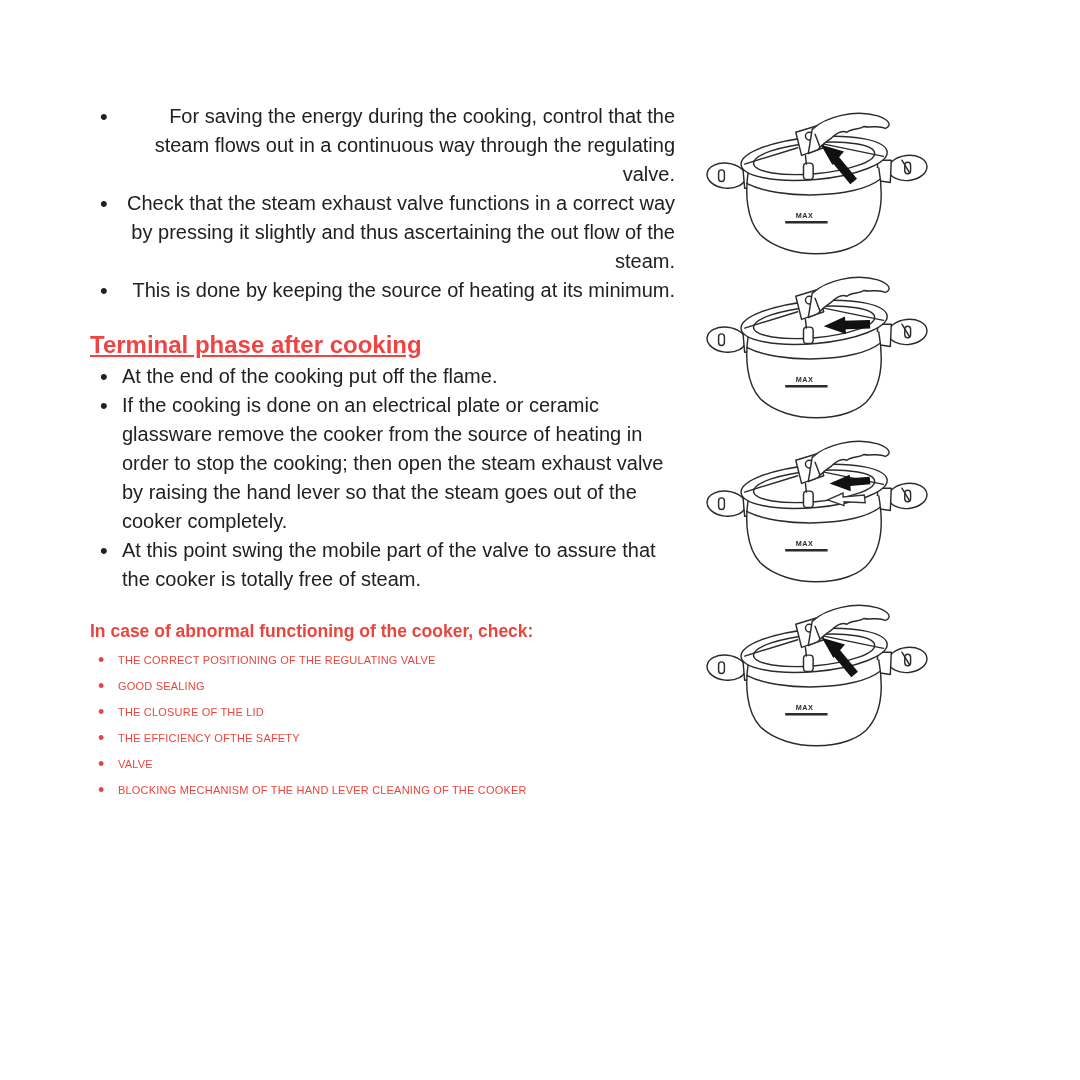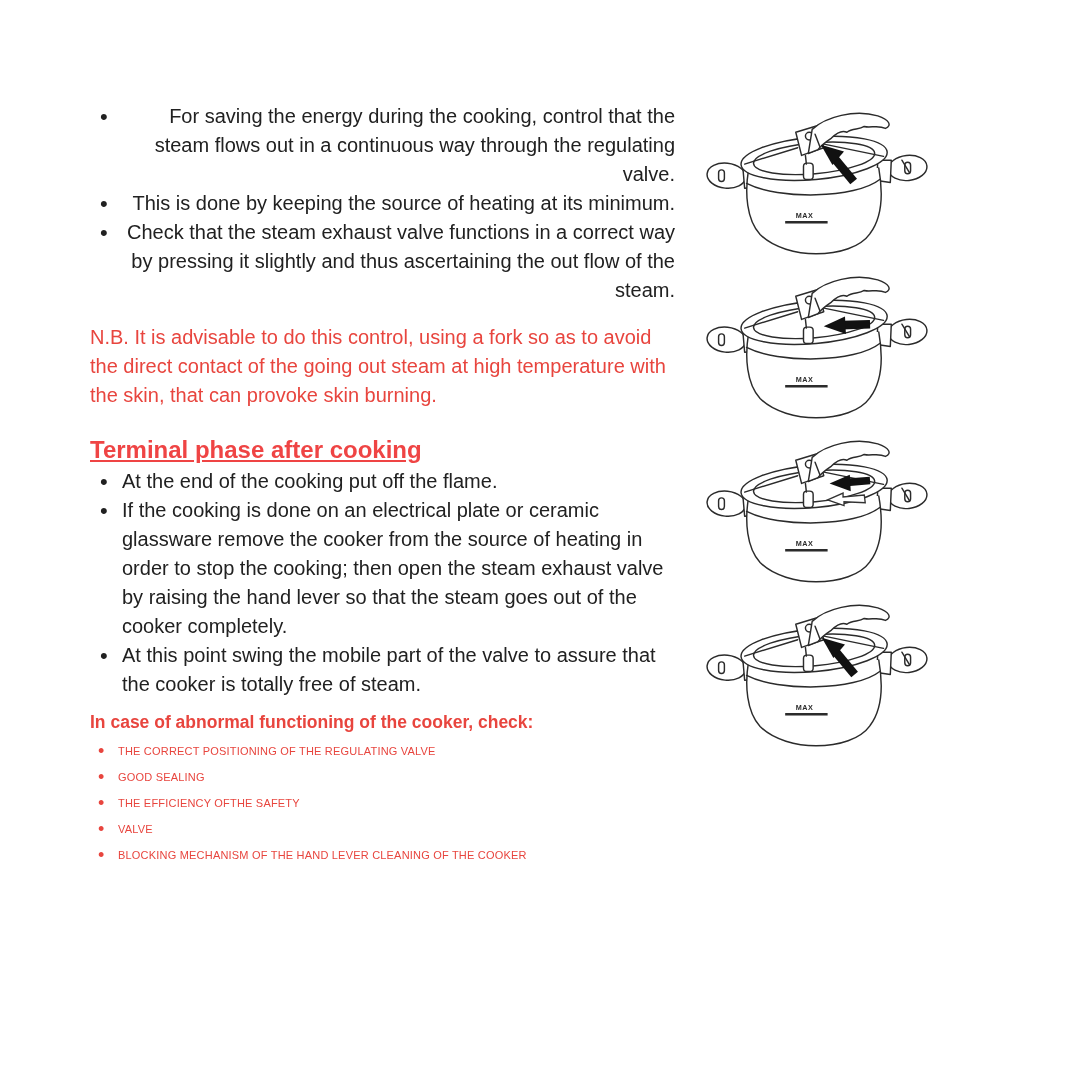--- a/index.html
+++ b/index.html
@@ -50,21 +50,21 @@
   .section-heading {
     margin: 26px 0 4px 0;
     font-size: 24px;
     line-height: 27px;
     font-weight: bold;
     color: #ef4444;
     text-decoration: underline;
   }
   ul.main-list-2 { margin-top: 0; }
   .check-heading {
-    margin: 12px 0 0 0;
+    margin: 26px 0 0 0;
     font-size: 17.5px;
     line-height: 22px;
     font-weight: bold;
     color: #e8453e;
   }
   ul.checklist {
     width: 760px;
     margin-top: 5px;
     color: #e8453e;
   }
@@ -145,39 +145,39 @@
     </g>
   </defs>
 </svg>
 
 <main class="page">
 
   <section class="text-col">
 
     <ul class="bullets main-list-1">
       <li>For saving the energy during the cooking, control that the steam flows out in a continuous way through the regulating valve.</li>
+      <li>Check that the steam exhaust valve functions in a correct way by pressing it slightly and thus ascertaining the out flow of the steam.</li>
       <li>This is done by keeping the source of heating at its minimum.</li>
-      <li>Check that the steam exhaust valve functions in a correct way by pressing it slightly and thus ascertaining the out flow of the steam.</li>
     </ul>
 
-    <p class="nb-note">N.B. It is advisable to do this control, using a fork so as to avoid the direct contact of the going out steam at high temperature with the skin, that can provoke skin burning.</p>
 
     <h2 class="section-heading">Terminal phase after cooking</h2>
 
     <ul class="bullets main-list-2">
       <li>At the end of the cooking put off the flame.</li>
       <li>If the cooking is done on an electrical plate or ceramic glassware remove the cooker from the source of heating in order to stop the cooking; then open the steam exhaust valve by raising the hand lever so that the steam goes out of the cooker completely.</li>
       <li>At this point swing the mobile part of the valve to assure that the cooker is totally free of steam.</li>
     </ul>
 
     <h3 class="check-heading">In case of abnormal functioning of the cooker, check:</h3>
 
     <ul class="bullets checklist">
       <li>THE CORRECT POSITIONING OF THE REGULATING VALVE</li>
       <li>GOOD SEALING</li>
+      <li>THE CLOSURE OF THE LID</li>
       <li>THE EFFICIENCY OFTHE SAFETY</li>
       <li>VALVE</li>
       <li>BLOCKING MECHANISM OF THE HAND LEVER CLEANING OF THE COOKER</li>
     </ul>
 
   </section>
 
   <aside class="figure-col">
 
     <figure>

